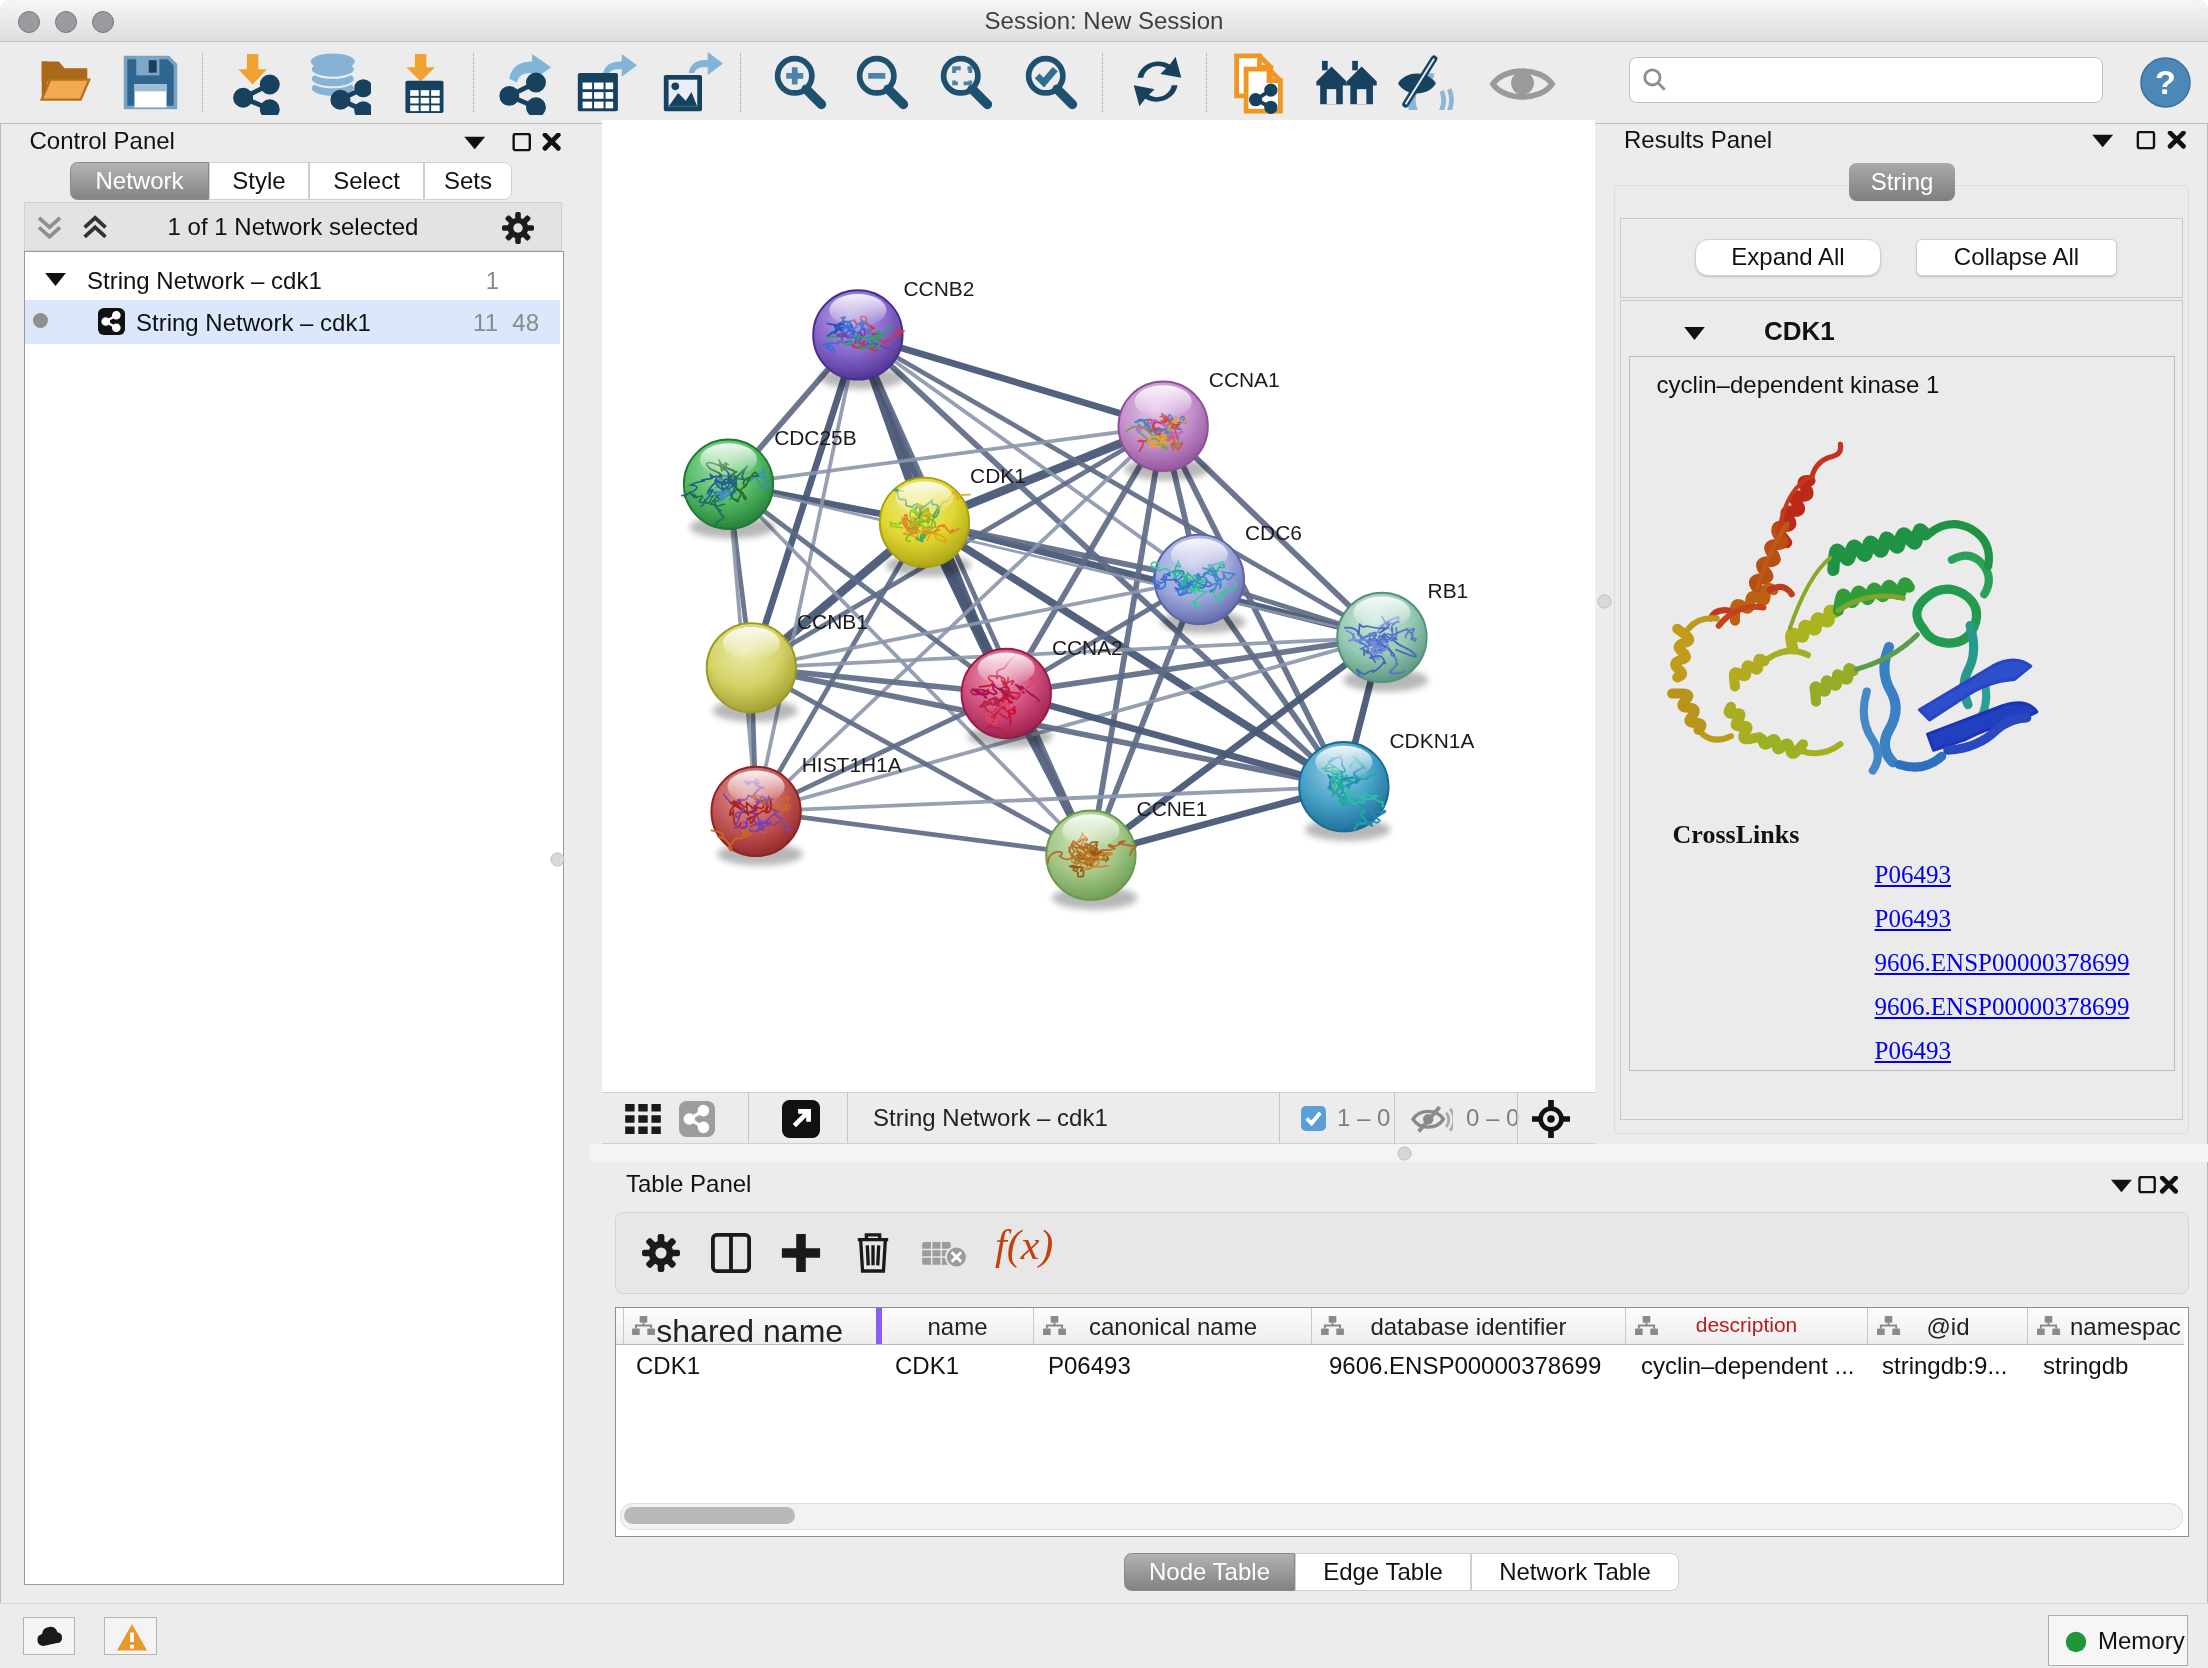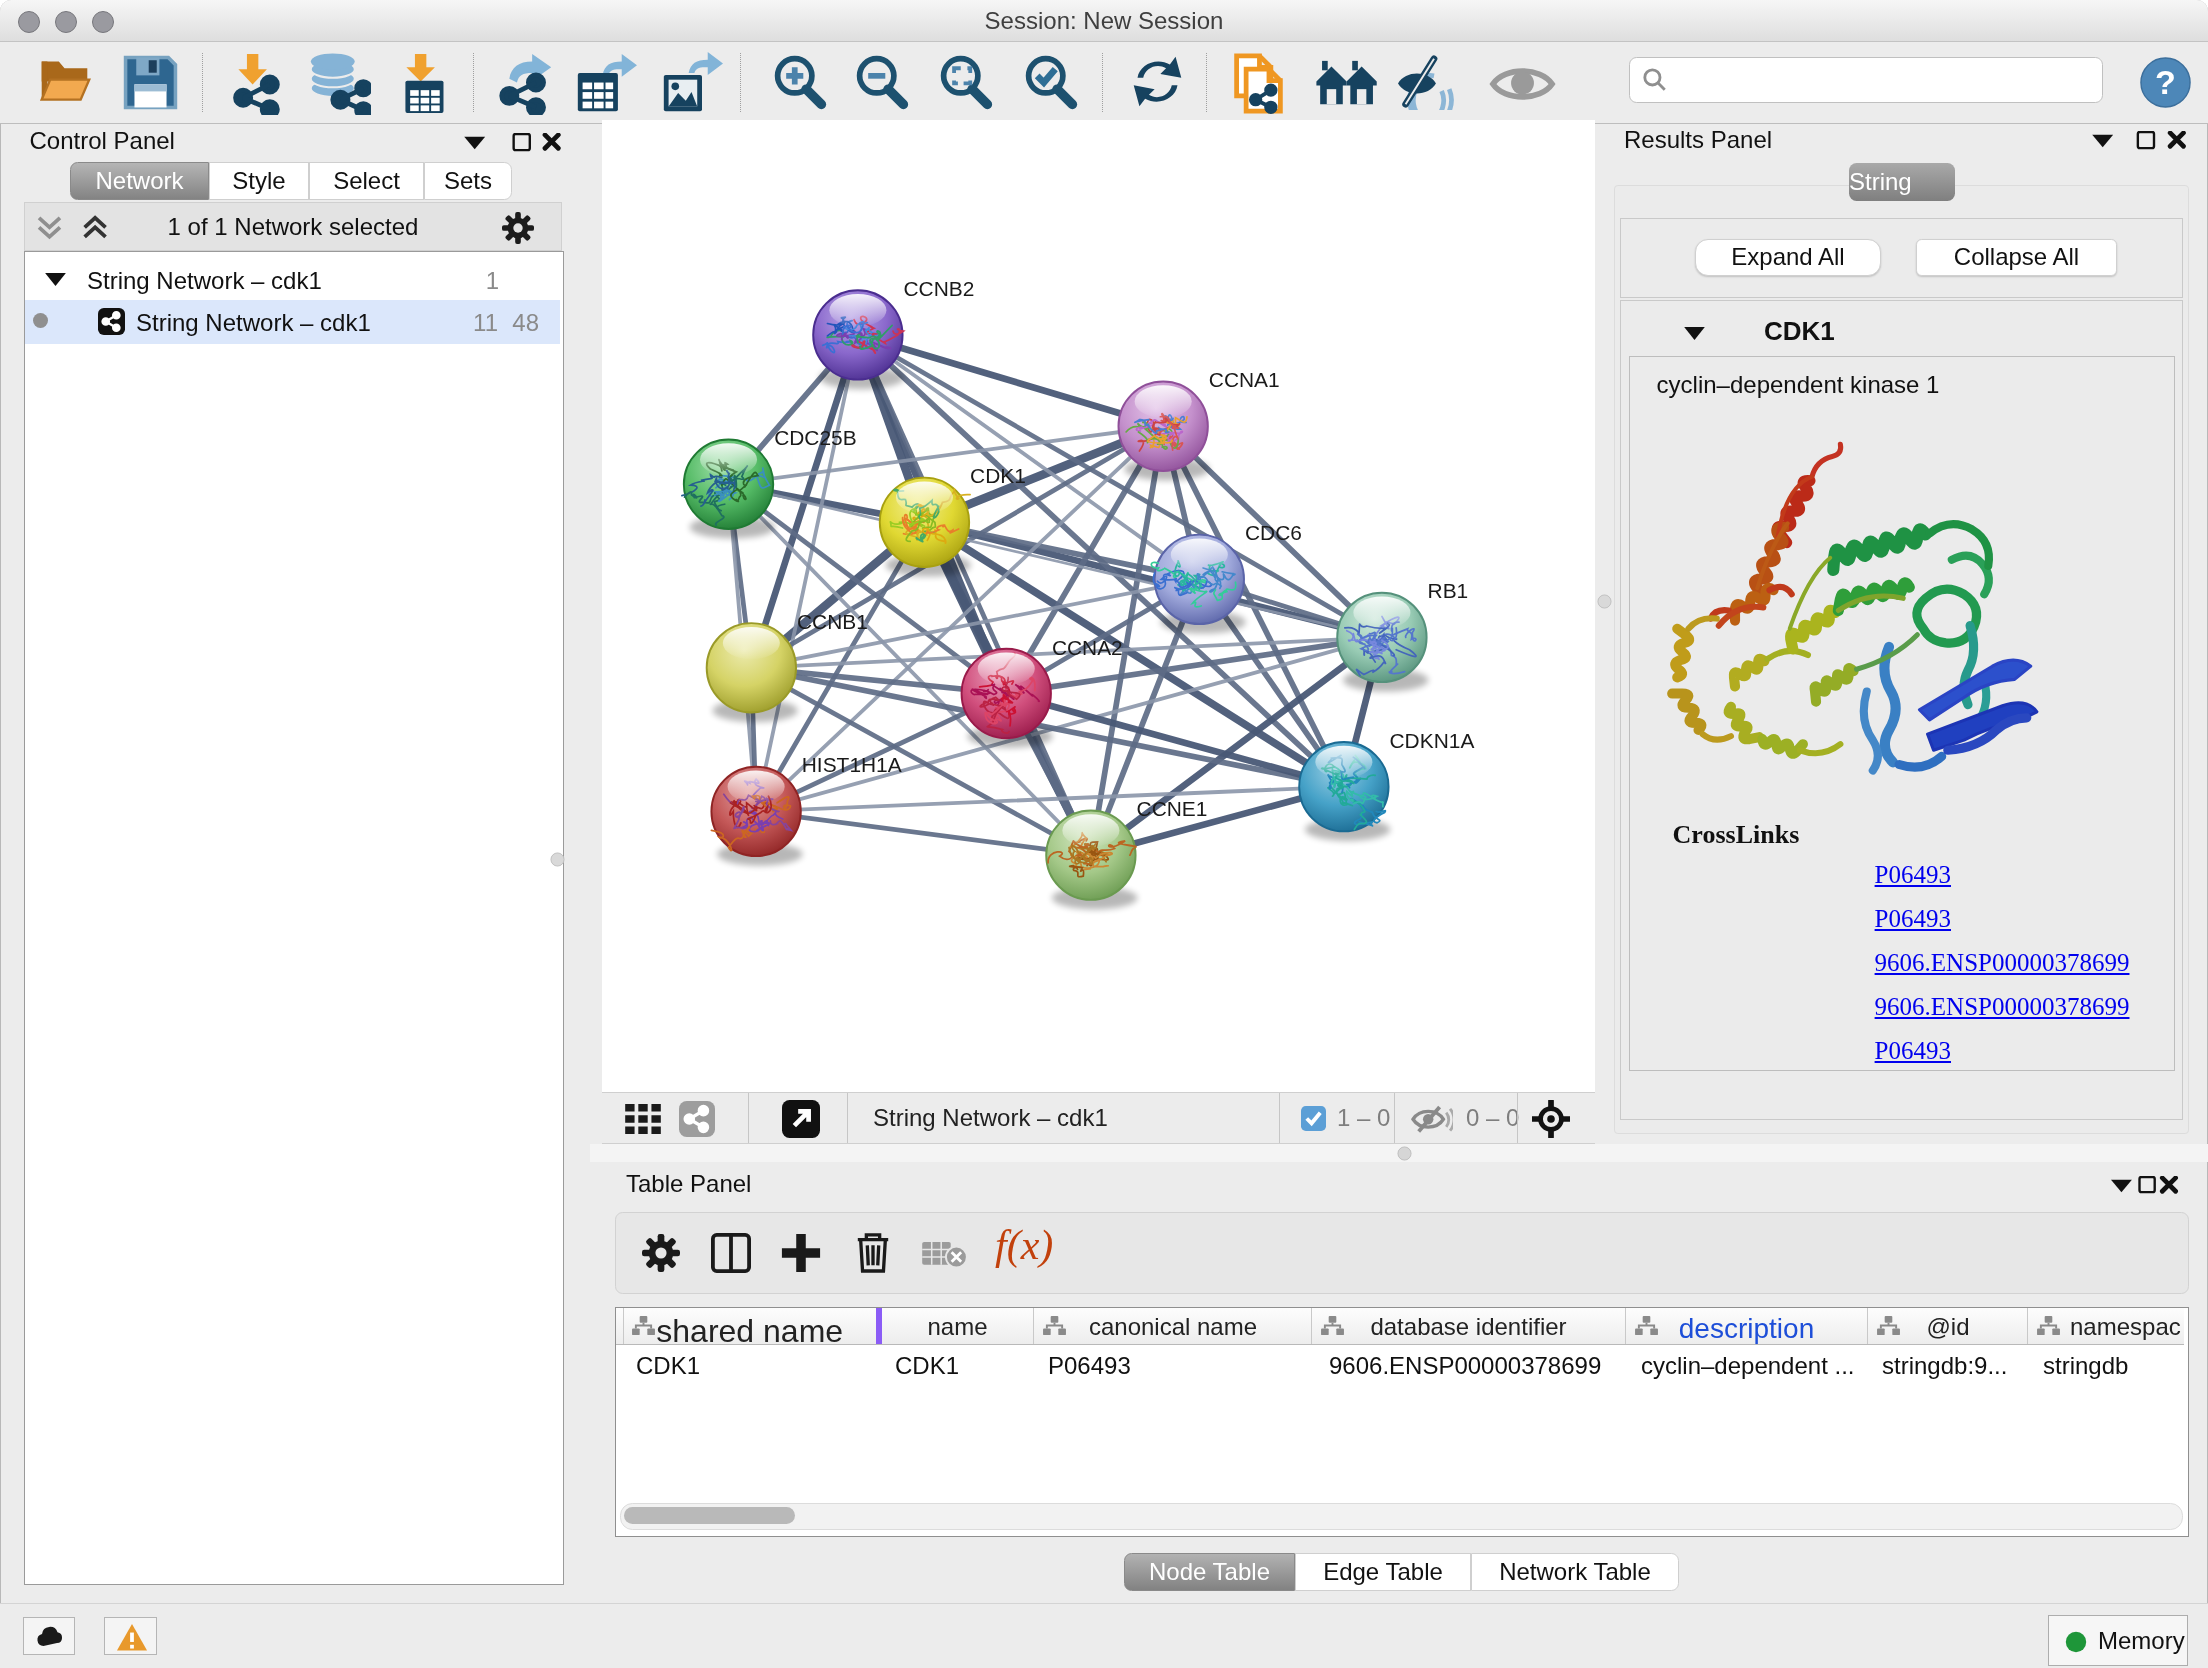--- a/index.html
+++ b/index.html
@@ -716,21 +716,21 @@
       <circle cx="8" cy="8" r="7" fill="#d9d9d9" stroke="#bfbfbf"></circle>
     </svg>
   <div id="resultspanel">
     <div class="abs phead" style="left:1624px;top:126px;">Results Panel</div>
     <svg class="abs" style="left:2092px;top:131px" width="105" height="19" viewBox="0 0 110 20">
       <path d="M0 4 h22 l-11 13 z" fill="#111"></path>
       <rect x="48" y="1" width="17" height="17" fill="none" stroke="#111" stroke-width="2.5" rx="2"></rect>
       <path d="M82 2 l14 14 M96 2 l-14 14" stroke="#111" stroke-width="5" stroke-linecap="round"></path>
     </svg>
     <div class="abs" style="left:1614px;top:185px;width:573px;height:947px;background:#ebebeb;border:1px solid #dcdcdc;border-radius:3.8px;"></div>
-    <div class="abs" style="left:1849px;top:163px;width:106px;height:38px;background:linear-gradient(#a9a9a9,#7f7f7f);border-radius:7.6px;color:#fff;text-align:left;line-height:38px;font-size:24px;">String</div>
+    <div class="abs" style="left:1849px;top:163px;width:106px;height:38px;background:linear-gradient(#a9a9a9,#7f7f7f);border-radius:7.6px;color:#fff;text-align:center;line-height:38px;font-size:24px;">String</div>
     <div class="abs" style="left:1620px;top:218px;width:561px;height:78px;border:1px solid #c9c9c9;background:#ebebeb;">
       <div class="abs" style="left:74px;top:20px;width:184px;height:35px;background:#fff;border:1px solid #d0d0d0;border-radius:13px;box-shadow:0 1px 1.9px rgba(0,0,0,0.18);text-align:center;line-height:33px;font-size:24px;color:#111;">Expand All</div>
       <div class="abs" style="left:295px;top:20px;width:199px;height:35px;background:#fff;border:1px solid #d0d0d0;border-radius:5.7px;box-shadow:0 1px 1.9px rgba(0,0,0,0.18);text-align:center;line-height:33px;font-size:24px;color:#111;">Collapse All</div>
     </div>
     <div class="abs" style="left:1620px;top:300px;width:561px;height:818px;border:1px solid #c9c9c9;background:#ebebeb;">
       <svg class="abs" style="left:62px;top:25px" width="23" height="15" viewBox="0 0 24 16">
           <path d="M1 1 h22 l-11 14 z" fill="#111"></path>
         </svg>
       <div class="abs" style="left:143px;top:15px;font-size:26px;font-weight:bold;color:#111;">CDK1</div>
       <div class="abs" style="left:7.6px;top:55px;width:544px;height:713px;border:1px solid #bdbdbd;background:#ebebeb;">
@@ -868,21 +868,21 @@
 </div>
 <div class="abs" style="left:1009px;top:0;width:242px;height:36px;border-left:1px solid #c9c9c9;box-sizing:border-box;">
 <svg width="25" height="21" viewBox="0 0 26 22" style="position:absolute;top:7.6px;left:7.6px">
             <g fill="#8a8a8a">
               <rect x="9" y="0" width="8" height="7" rx="1"></rect>
               <rect x="1" y="13" width="8" height="7" rx="1"></rect>
               <rect x="17" y="13" width="8" height="7" rx="1"></rect>
             </g>
             <path d="M13 7 v3 M5 13 v-3 h16 v3" stroke="#8a8a8a" stroke-width="2" fill="none"></path>
           </svg>
-<div style="position:absolute;left:0;top:4.8px;width:100%;text-align:center;font-size:28px;color:#1d4ed8;">description</div>
+<div style="position:absolute;left:0;top:4.8px;width:100%;text-align:center;font-size:21px;color:#b91c1c;">description</div>
 </div>
 <div class="abs" style="left:1251px;top:0;width:161px;height:36px;border-left:1px solid #c9c9c9;box-sizing:border-box;">
 <svg width="25" height="21" viewBox="0 0 26 22" style="position:absolute;top:7.6px;left:7.6px">
             <g fill="#8a8a8a">
               <rect x="9" y="0" width="8" height="7" rx="1"></rect>
               <rect x="1" y="13" width="8" height="7" rx="1"></rect>
               <rect x="17" y="13" width="8" height="7" rx="1"></rect>
             </g>
             <path d="M13 7 v3 M5 13 v-3 h16 v3" stroke="#8a8a8a" stroke-width="2" fill="none"></path>
           </svg>

